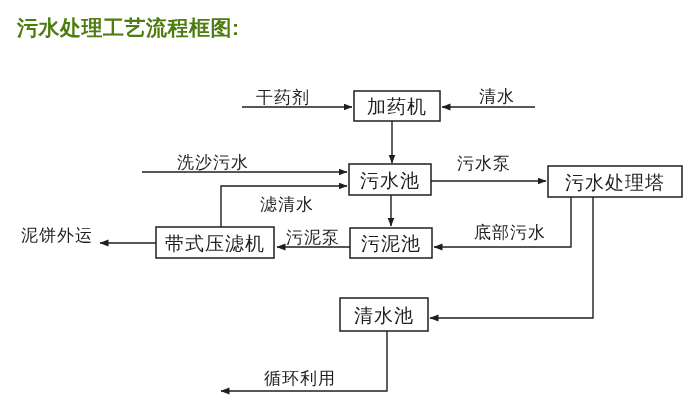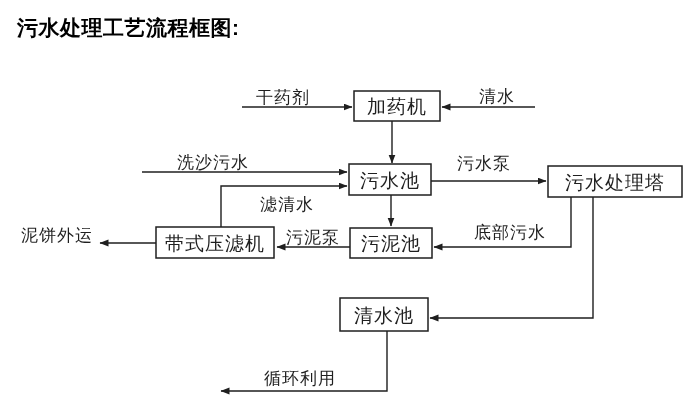--- a/index.html
+++ b/index.html
@@ -15,21 +15,21 @@
     background: #ffffff;
     overflow: hidden;
   }
   .title {
     position: absolute;
     left: 17px;
     top: 14px;
     margin: 0;
     font-size: 21px;
     font-weight: bold;
-    color: #000000;
+    color: #4d7c0f;
     letter-spacing: 0.5px;
   }
   svg.canvas {
     position: absolute;
     left: 0;
     top: 0;
   }
   .node {
     fill: #ffffff;
     stroke: #1f1f1f;

